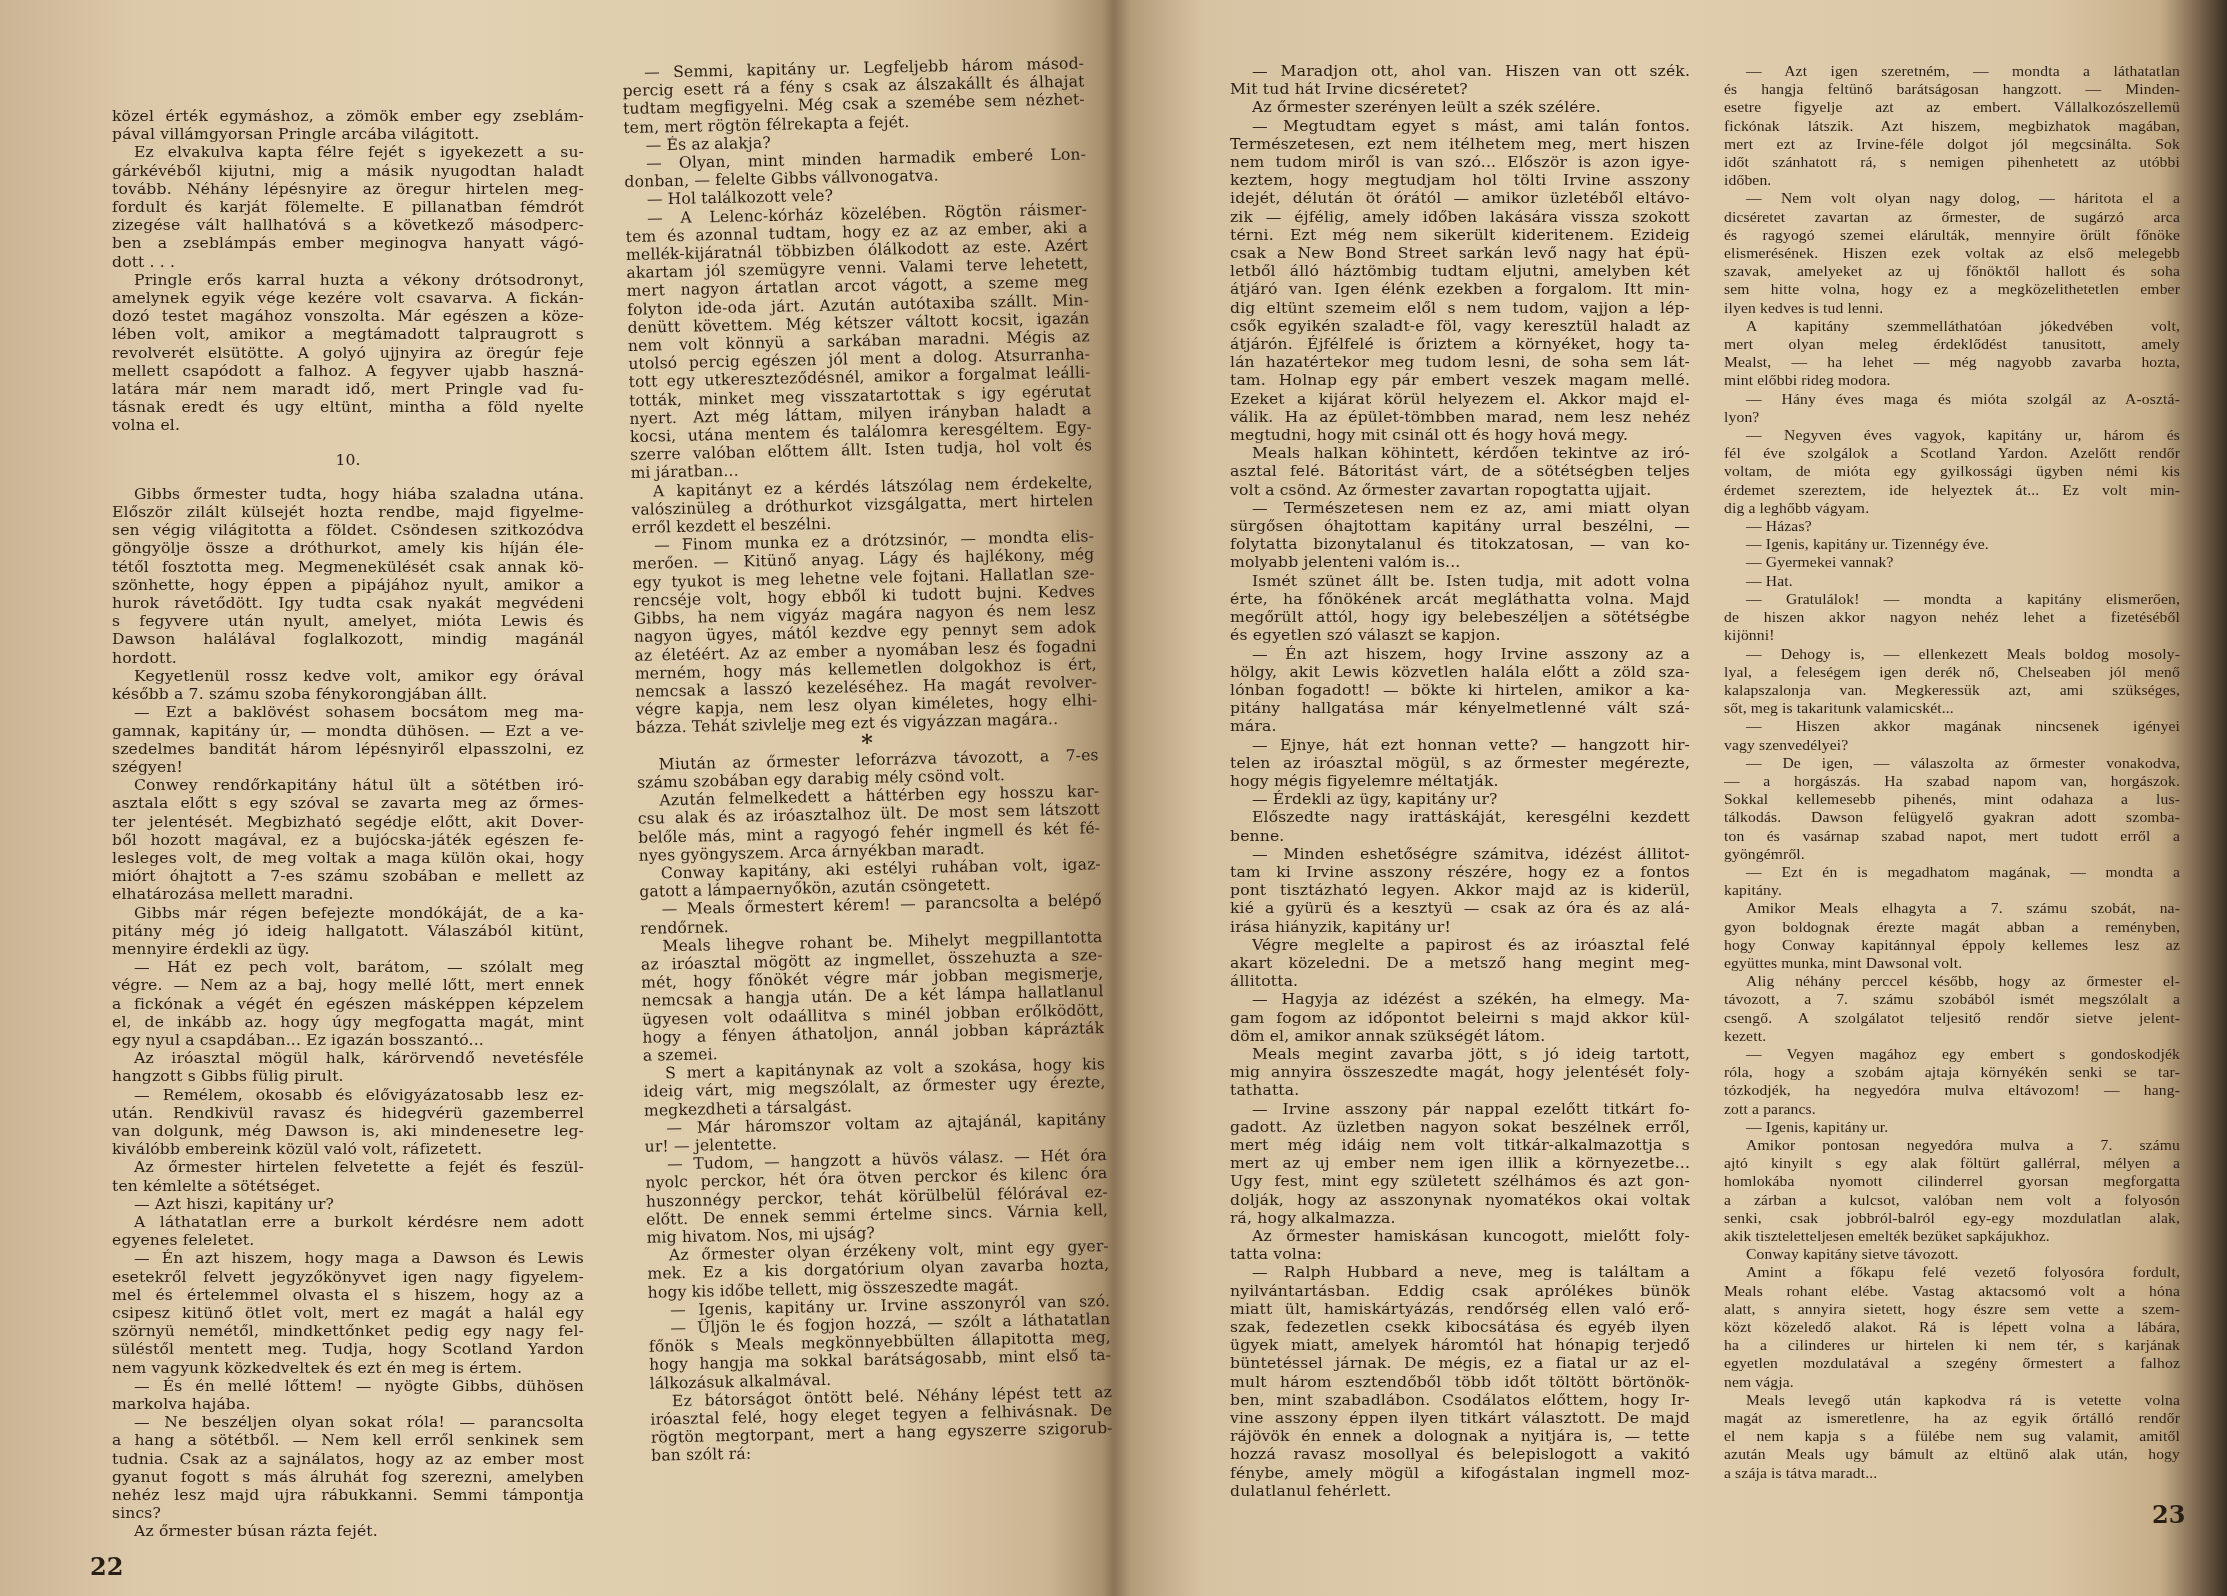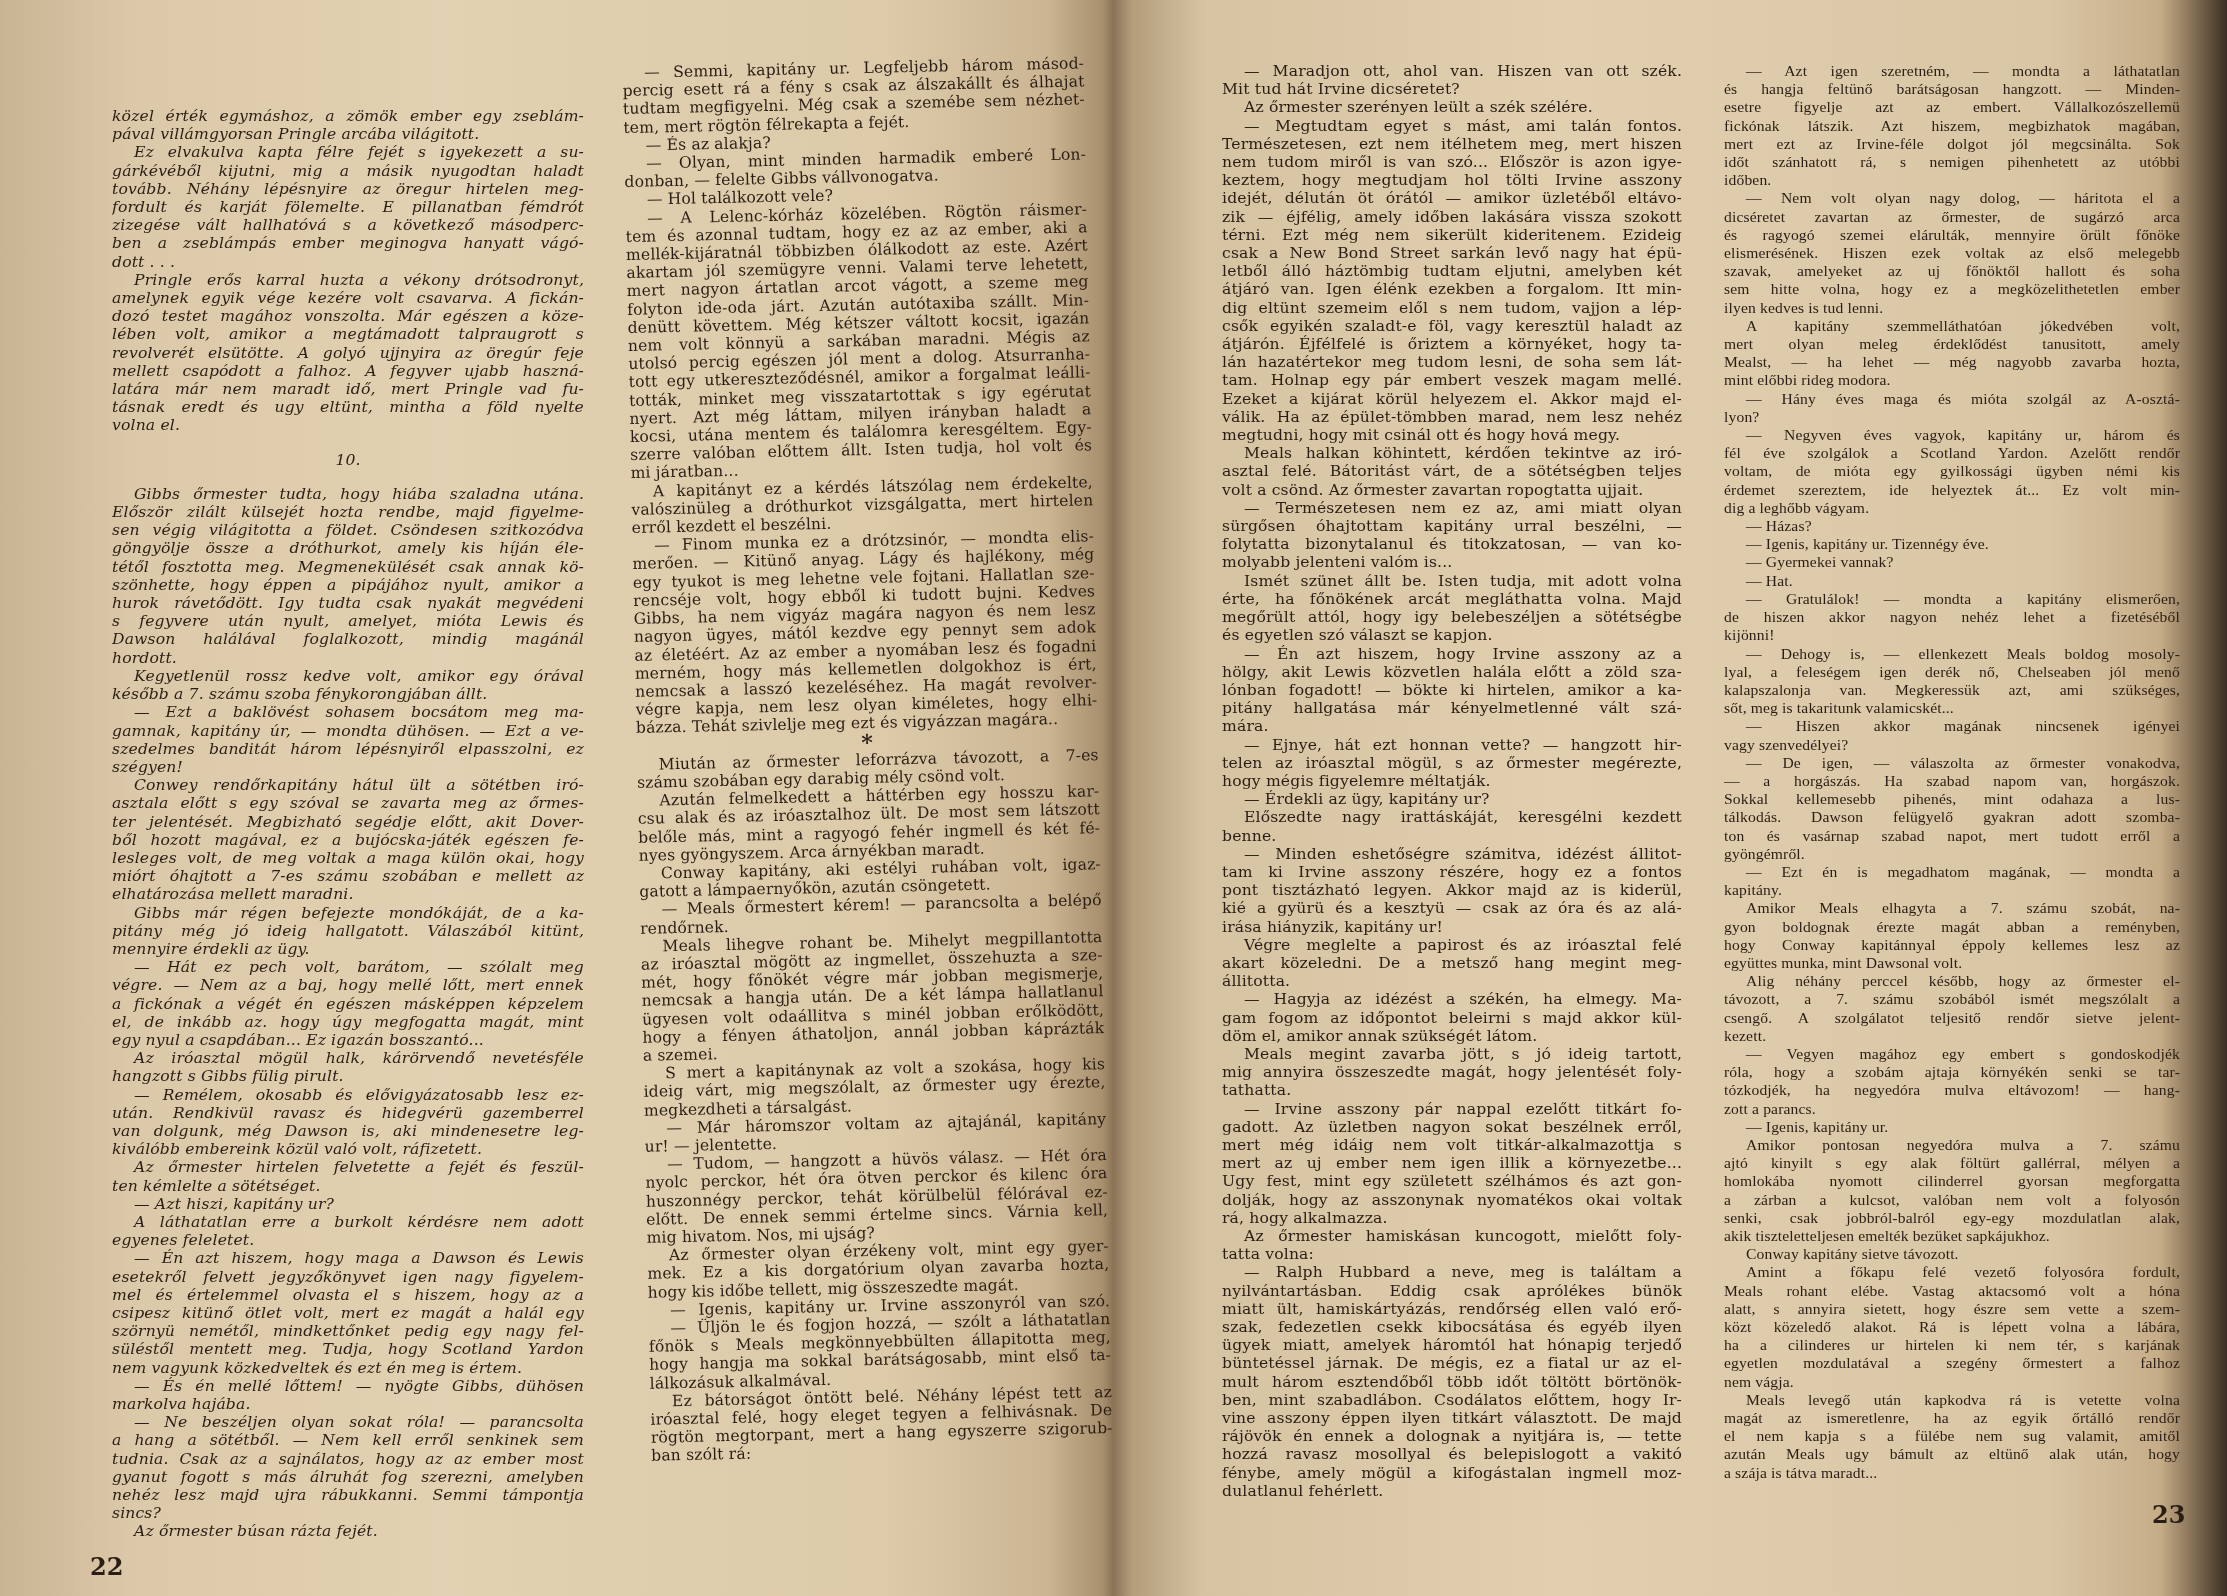--- a/index.html
+++ b/index.html
@@ -26,21 +26,21 @@
   .col .gap { display:block; height:16px; }
   .page-num { position:absolute; font-size:24px; font-weight:bold; color:#2a1d14; }
   .chapter { font-weight:normal; }
   .star { font-size:22px; font-weight:bold; }
 </style>
 </head>
 <body>
 
 <div class="spread">
   <div class="page page-left">
-    <div class="col" id="lp-c1" style="left:112px; top:107px; width:472px;font-style:italic;">
+    <div class="col" id="lp-c1" style="left:112px; top:107px; width:472px;">
         <span class="ln">közel érték egymáshoz, a zömök ember egy zseblám-</span>
         <span class="ln last">pával villámgyorsan Pringle arcába világitott.</span>
         <span class="ln ind">Ez elvakulva kapta félre fejét s igyekezett a su-</span>
         <span class="ln">gárkévéből kijutni, mig a másik nyugodtan haladt</span>
         <span class="ln">tovább. Néhány lépésnyire az öregur hirtelen meg-</span>
         <span class="ln">fordult és karját fölemelte. E pillanatban fémdrót</span>
         <span class="ln">zizegése vált hallhatóvá s a következő másodperc-</span>
         <span class="ln">ben a zseblámpás ember meginogva hanyatt vágó-</span>
         <span class="ln last">dott . . .</span>
         <span class="ln ind">Pringle erős karral huzta a vékony drótsodronyt,</span>
@@ -189,21 +189,21 @@
         <span class="ln">hogy hangja ma sokkal barátságosabb, mint első ta-</span>
         <span class="ln last">lálkozásuk alkalmával.</span>
         <span class="ln ind">Ez bátorságot öntött belé. Néhány lépést tett az</span>
         <span class="ln">iróasztal felé, hogy eleget tegyen a felhivásnak. De</span>
         <span class="ln">rögtön megtorpant, mert a hang egyszerre szigorub-</span>
         <span class="ln last">ban szólt rá:</span>
       </div>
     <div class="page-num" style="left:90px; top:1552px;">22</div>
   </div>
   <div class="page page-right">
-    <div class="col" id="rp-c1" style="left:110px; top:62px; width:460px;">
+    <div class="col" id="rp-c1" style="left:118px; top:62px; width:460px;">
         <span class="ln ind">— Maradjon ott, ahol van. Hiszen van ott szék.</span>
         <span class="ln last">Mit tud hát Irvine dicséretet?</span>
         <span class="ln ind last">Az őrmester szerényen leült a szék szélére.</span>
         <span class="ln ind">— Megtudtam egyet s mást, ami talán fontos.</span>
         <span class="ln">Természetesen, ezt nem itélhetem meg, mert hiszen</span>
         <span class="ln">nem tudom miről is van szó... Először is azon igye-</span>
         <span class="ln">keztem, hogy megtudjam hol tölti Irvine asszony</span>
         <span class="ln">idejét, délután öt órától — amikor üzletéből eltávo-</span>
         <span class="ln">zik — éjfélig, amely időben lakására vissza szokott</span>
         <span class="ln">térni. Ezt még nem sikerült kideritenem. Ezideig</span>

